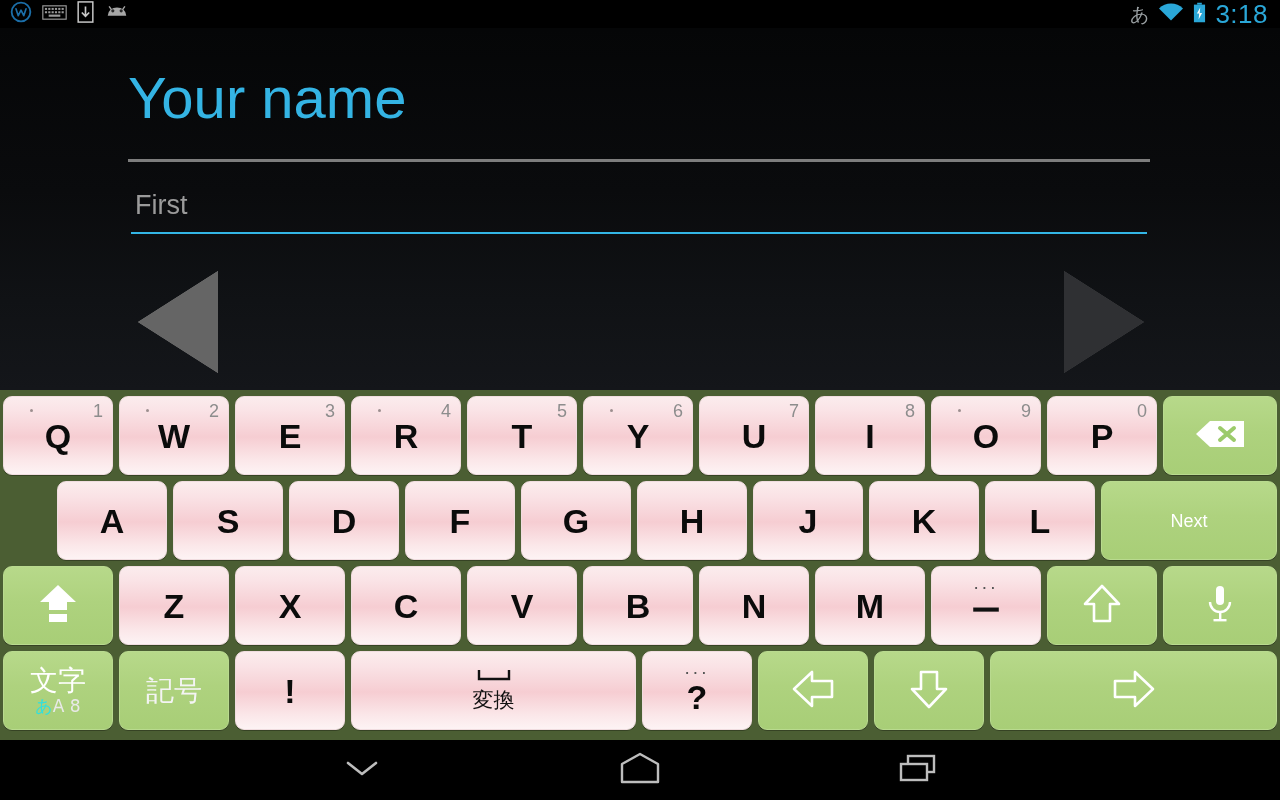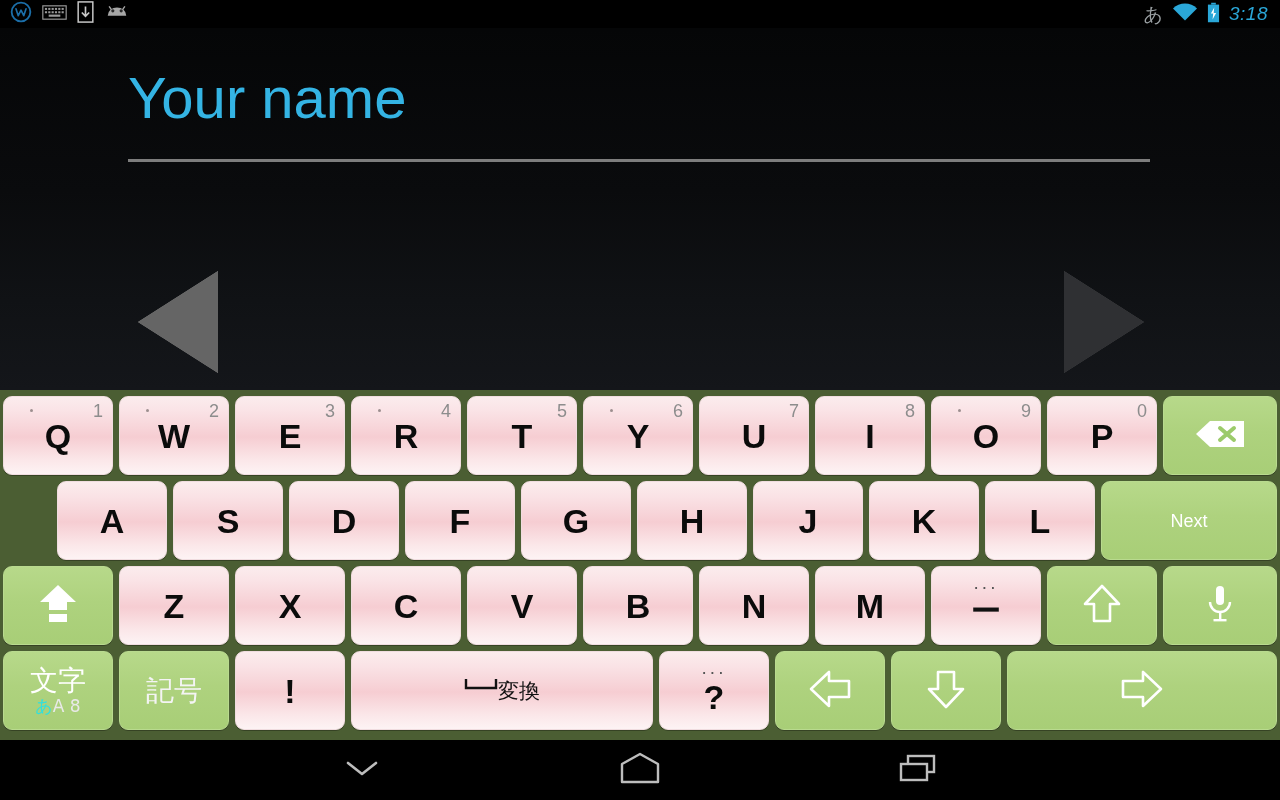--- a/index.html
+++ b/index.html
@@ -12,21 +12,21 @@
   #screen { position: relative; width: 1280px; height: 800px; background:#000; }
 
   
   #statusbar {
     position:absolute; left:0; top:0; width:1280px; height:28px;
     background:#000; display:flex; align-items:center;
   }
   #status-left { display:flex; align-items:center; gap:10px; padding-left:10px; }
   #status-right { margin-left:auto; display:flex; align-items:center; gap:9px; padding-right:12px; }
   .sb-icon { display:block; }
-  #clock { color:#2aa7d8; font-size:19px; letter-spacing:.5px; font-family:"Liberation Sans", sans-serif;font-style:italic; }
+  #clock { color:#2aa7d8; font-size:26px; letter-spacing:.5px; font-family:"Liberation Sans", sans-serif; }
   #ime-ind { color:#9aa0a3; font-size:19px; line-height:19px; }
 
   
   #content {
     position:absolute; left:0; top:28px; width:1280px; height:362px;
     background: linear-gradient(to bottom,#050607 0%, #0a0b0d 45%, #101215 75%, #14161a 100%);
   }
   #page-title {
     position:absolute; left:128px; top:36px;
     color:#34b4e4; font-size:58px; font-weight:300; letter-spacing:0px;
@@ -99,21 +99,21 @@
   }
   .kdot-left {
     position:absolute; left:50%; margin-left:-28px; top:12px;
     width:3px; height:3px; border-radius:50%; background:#9d8f8f;
   }
   .jp-stack { display:flex; flex-direction:column; align-items:center; justify-content:center; gap:2px; }
   .jp-main { font-size:28px; color:#ffffff; font-family:"DejaVu Sans", sans-serif; line-height:1.05; }
   .jp-sub { font-size:17px; color:#e9e9e9; font-family:"DejaVu Sans", sans-serif; line-height:1; }
   .jp-sub .aa { color:#2ee0e0; }
   .jp-black { font-size:22px; color:#111; font-family:"DejaVu Sans", sans-serif; }
-  .space-stack { display:flex; flex-direction:row; align-items:flex-start; justify-content:center; }
+  .space-stack { display:flex; flex-direction:column; align-items:center; justify-content:center; }
 
   
   #navbar {
     position:absolute; left:0; top:740px; width:1280px; height:60px;
     background:#000; display:flex; align-items:center; justify-content:center; gap:218px;
   }
   .navbtn { width:60px; height:44px; display:flex; align-items:center; justify-content:center; }
 </style>
 </head>
 <body>
@@ -177,20 +177,24 @@
           <path d="M7.8 5.5 L4.2 12 L6.7 12 L6.0 18.5 L9.8 11.5 L7.2 11.5 Z" fill="#ffffff"></path>
         </svg>
       </span>
       <span id="clock">3:18</span>
     </div>
   </div>
 
   <div id="content">
     <div id="page-title">Your name</div>
     <div id="title-divider"></div>
+    <div id="input-wrap">
+      <input id="name-input" type="text" placeholder="First" style="">
+      <div id="input-underline"></div>
+    </div>
     <div id="prev-tri" class="nav-tri"></div>
     <div id="next-tri" class="nav-tri"></div>
   </div>
 
   <div id="keyboard">
 
     <div class="krow">
       <div class="key pink" style="flex:0 0 110px">
         <span class="kdot-left"></span>
         <span class="khint">1</span>

